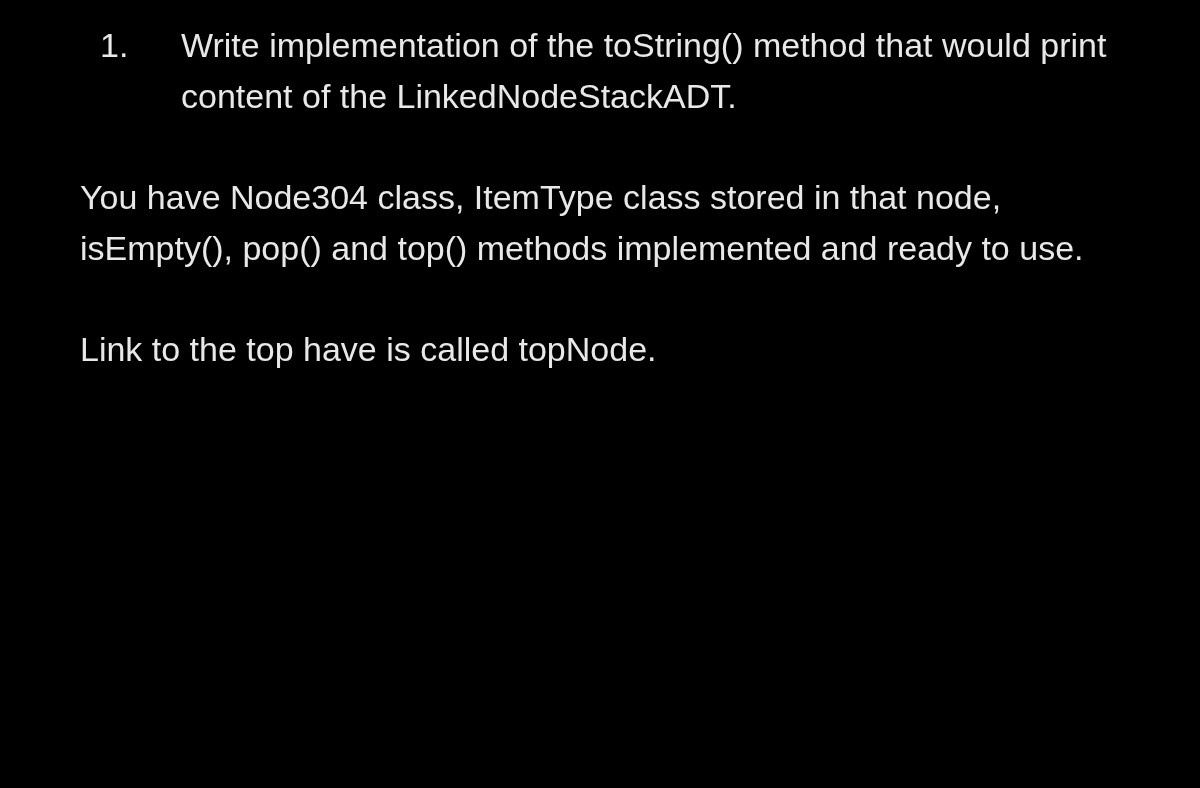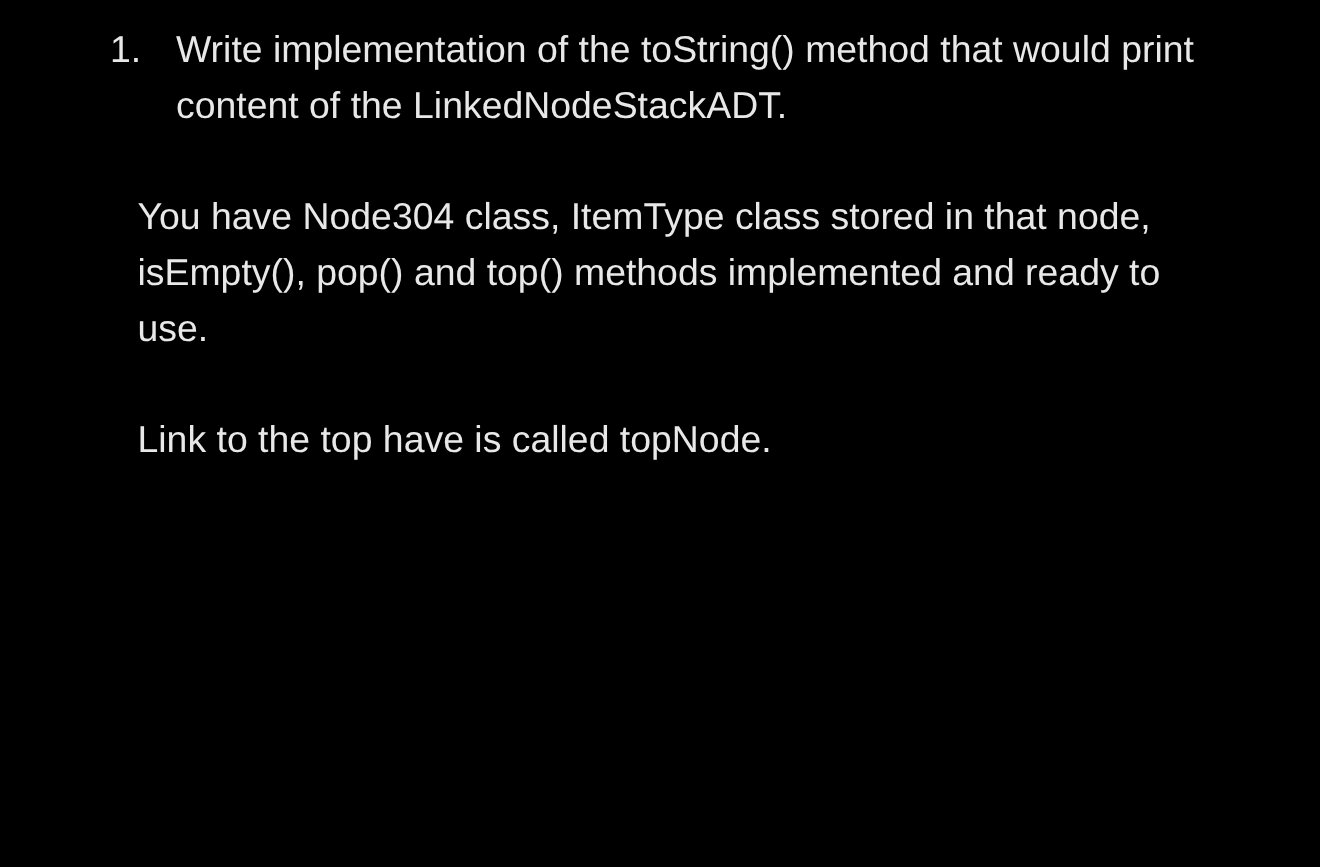--- a/index.html
+++ b/index.html
@@ -22,24 +22,24 @@
       display: flex;
       margin-bottom: 50px;
       padding-left: 20px;
     }
     .list-number {
       min-width: 60px;
       padding-right: 10px;
     }
     .list-content {
       flex: 1;
+      margin-left: 21px;
     }
     .paragraph {
       margin-bottom: 50px;
-      margin-left: 45px;
     }
   </style>
 </head>
 <body>
 
 <div class="list-item">
   <div class="list-number">1.</div>
   <div class="list-content">Write implementation of the toString() method that would print content of the LinkedNodeStackADT.</div>
 </div>
 

